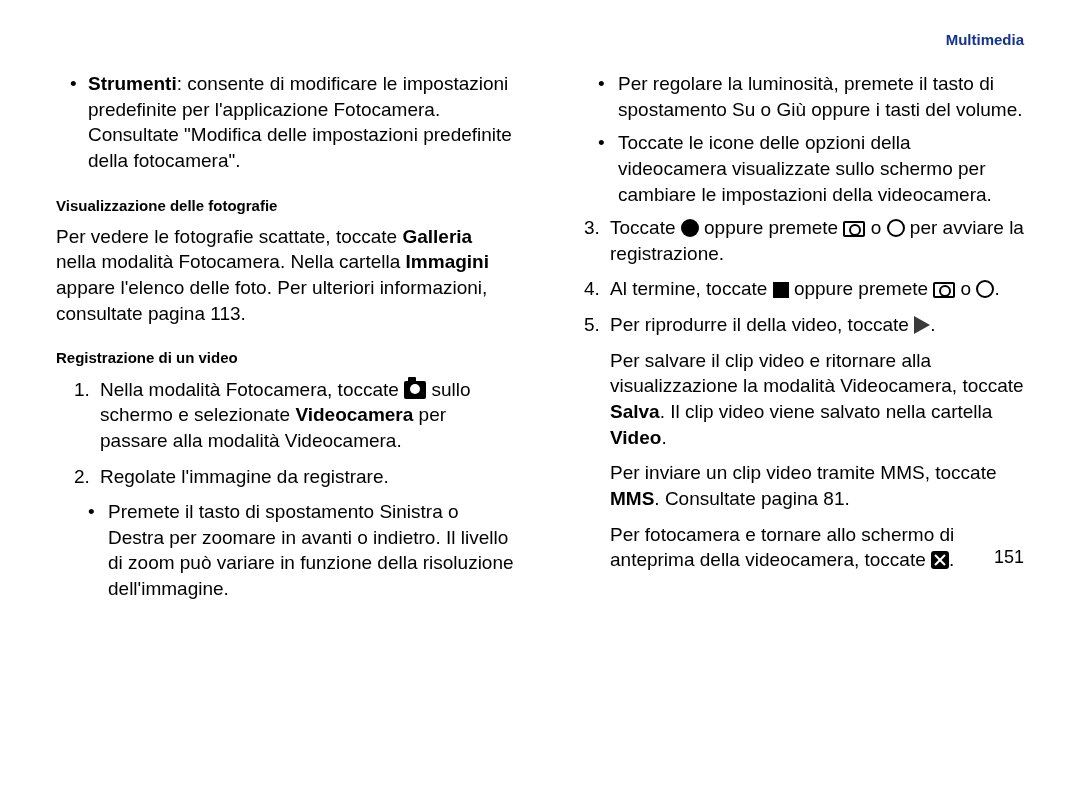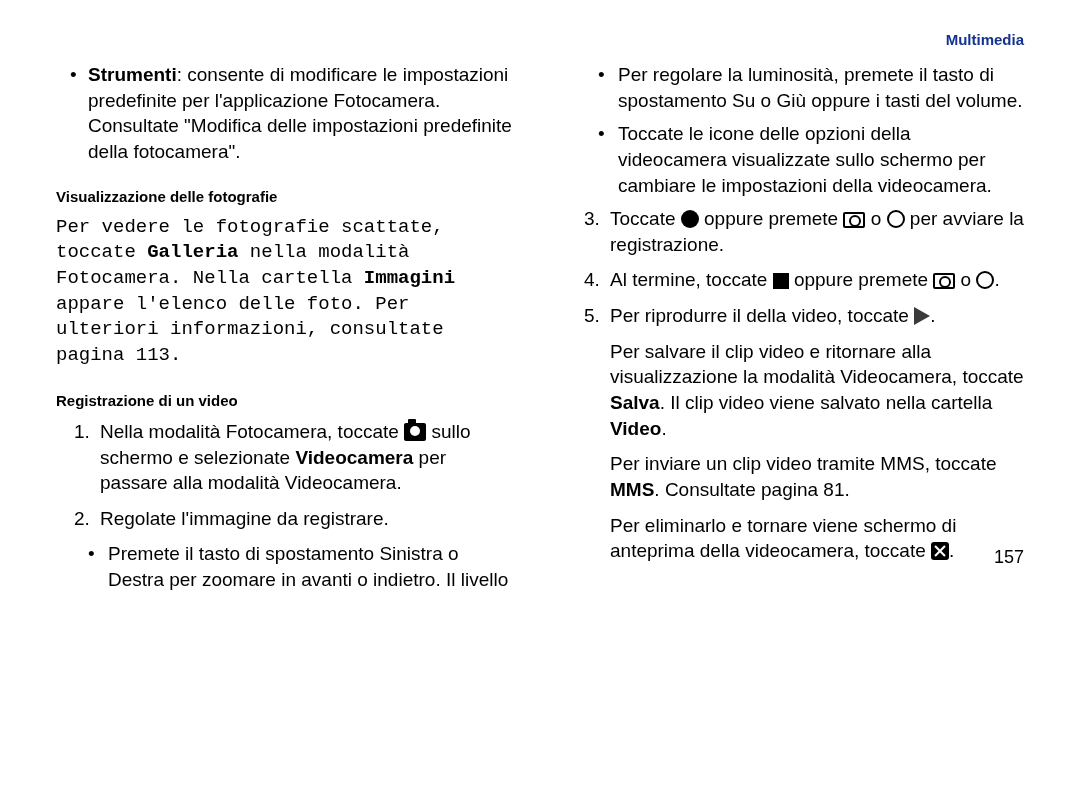--- a/index.html
+++ b/index.html
@@ -16,29 +16,29 @@
   .header-right{
     position:absolute;
     top:30px;right:56px;
     color:#13338f;
     font-weight:bold;
     font-size:15px;
   }
   .cols{
     display:flex;
     gap:52px;
-    margin-top:8px;
+    margin-top:17px;
   }
   .col{flex:1;min-width:0;}
   h2{
     font-size:15px;
     font-weight:bold;
     margin:22px 0 8px 0;
   }
-  p{margin:0 0 10px 0;font-family:Liberation Mono, monospace;}
+  p{margin:0 0 10px 0;}
   .li1{
     position:relative;
     padding-left:44px;
     margin-bottom:10px;
   }
   .li1 > .num{position:absolute;left:18px;}
   .li2{
     position:relative;
     padding-left:52px;
     margin-bottom:8px;
@@ -168,22 +168,22 @@
 
       <div class="li1" style="padding-left:44px;">
         <span>Per salvare il clip video e ritornare alla visualizzazione la modalità Videocamera, toccate </span><b>Salva</b><span>. Il clip video viene salvato nella cartella </span><b>Video</b><span>.</span>
       </div>
 
       <div class="li1" style="padding-left:44px;">
         <span>Per inviare un clip video tramite MMS, toccate </span><b>MMS</b><span>. Consultate pagina 81.</span>
       </div>
 
       <div class="li1" style="padding-left:44px;">
-        <span>Per eliminarlo e tornare viene schermo di anteprima della videocamera, toccate </span><span class="ic ic-close"></span><span>.</span>
+        <span>Per fotocamera e tornare allo schermo di anteprima della videocamera, toccate </span><span class="ic ic-close"></span><span>.</span>
       </div>
 
     </div>
 
   </div>
 
-  <div class="page-num">157</div>
+  <div class="page-num">151</div>
 
 </div>
 
 </body></html>

